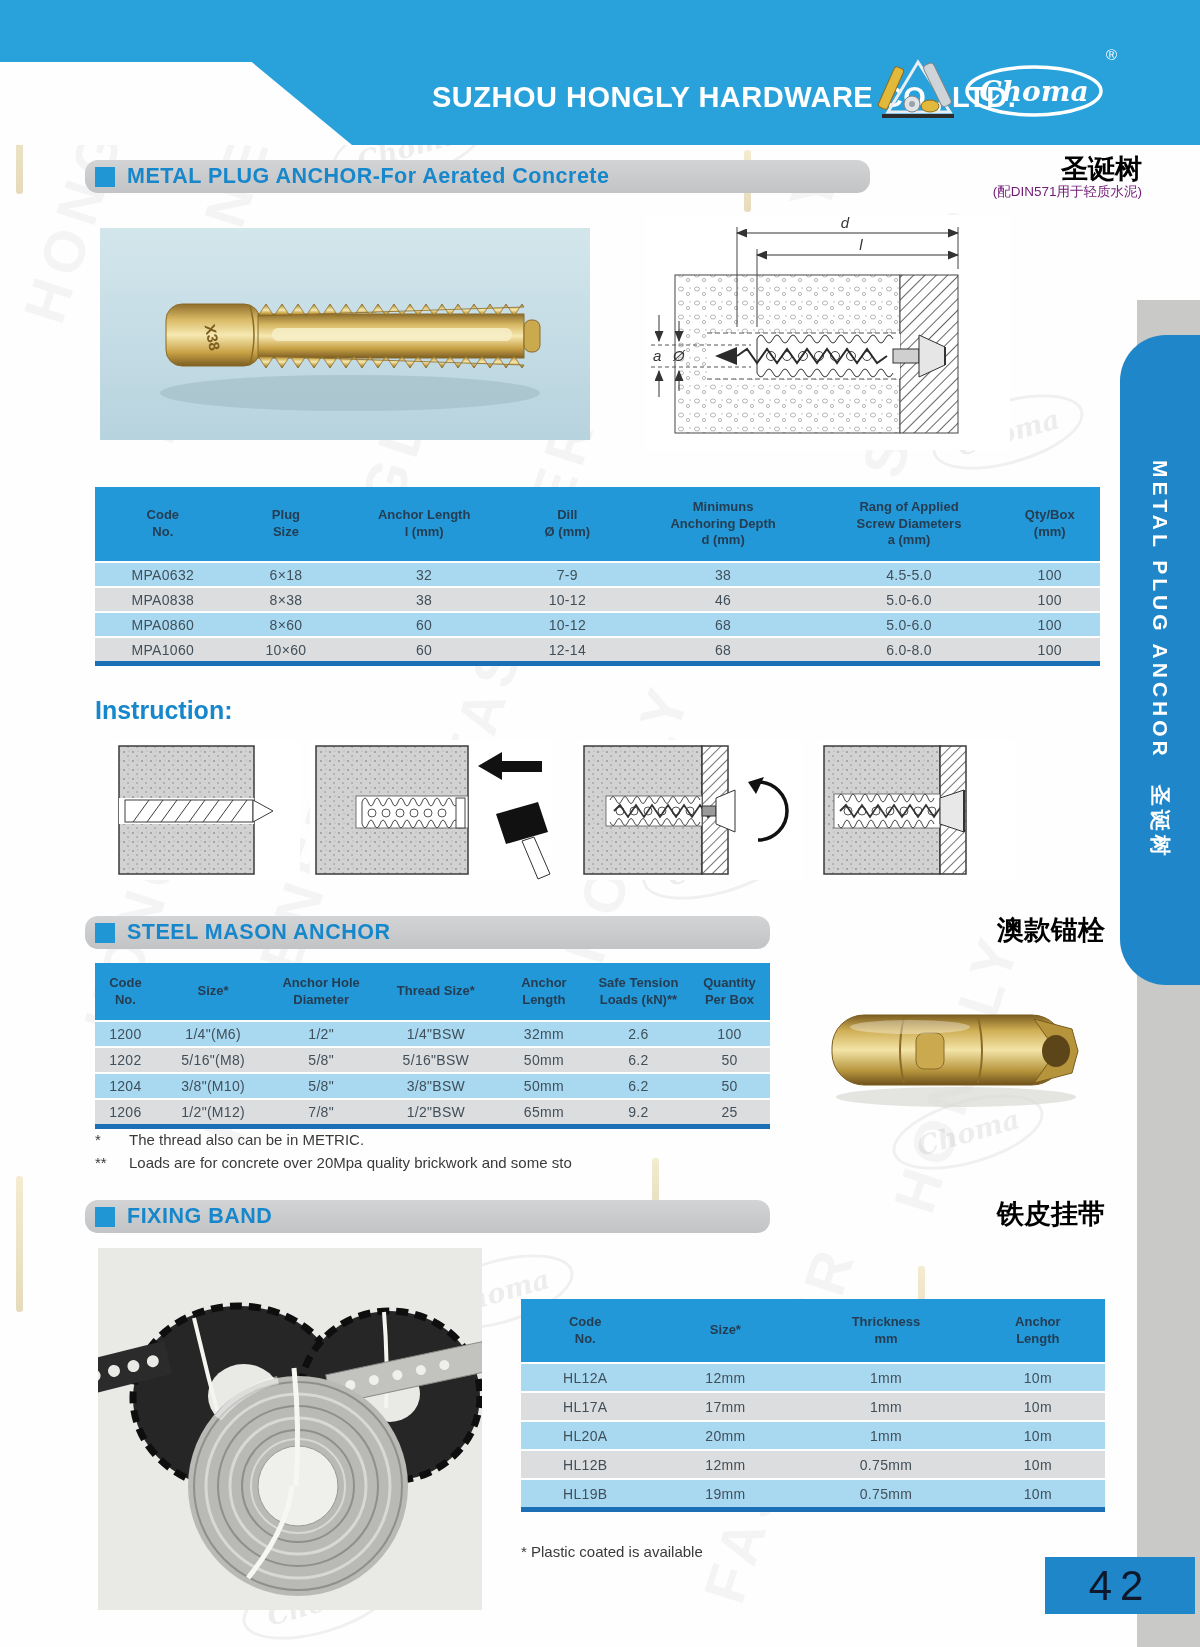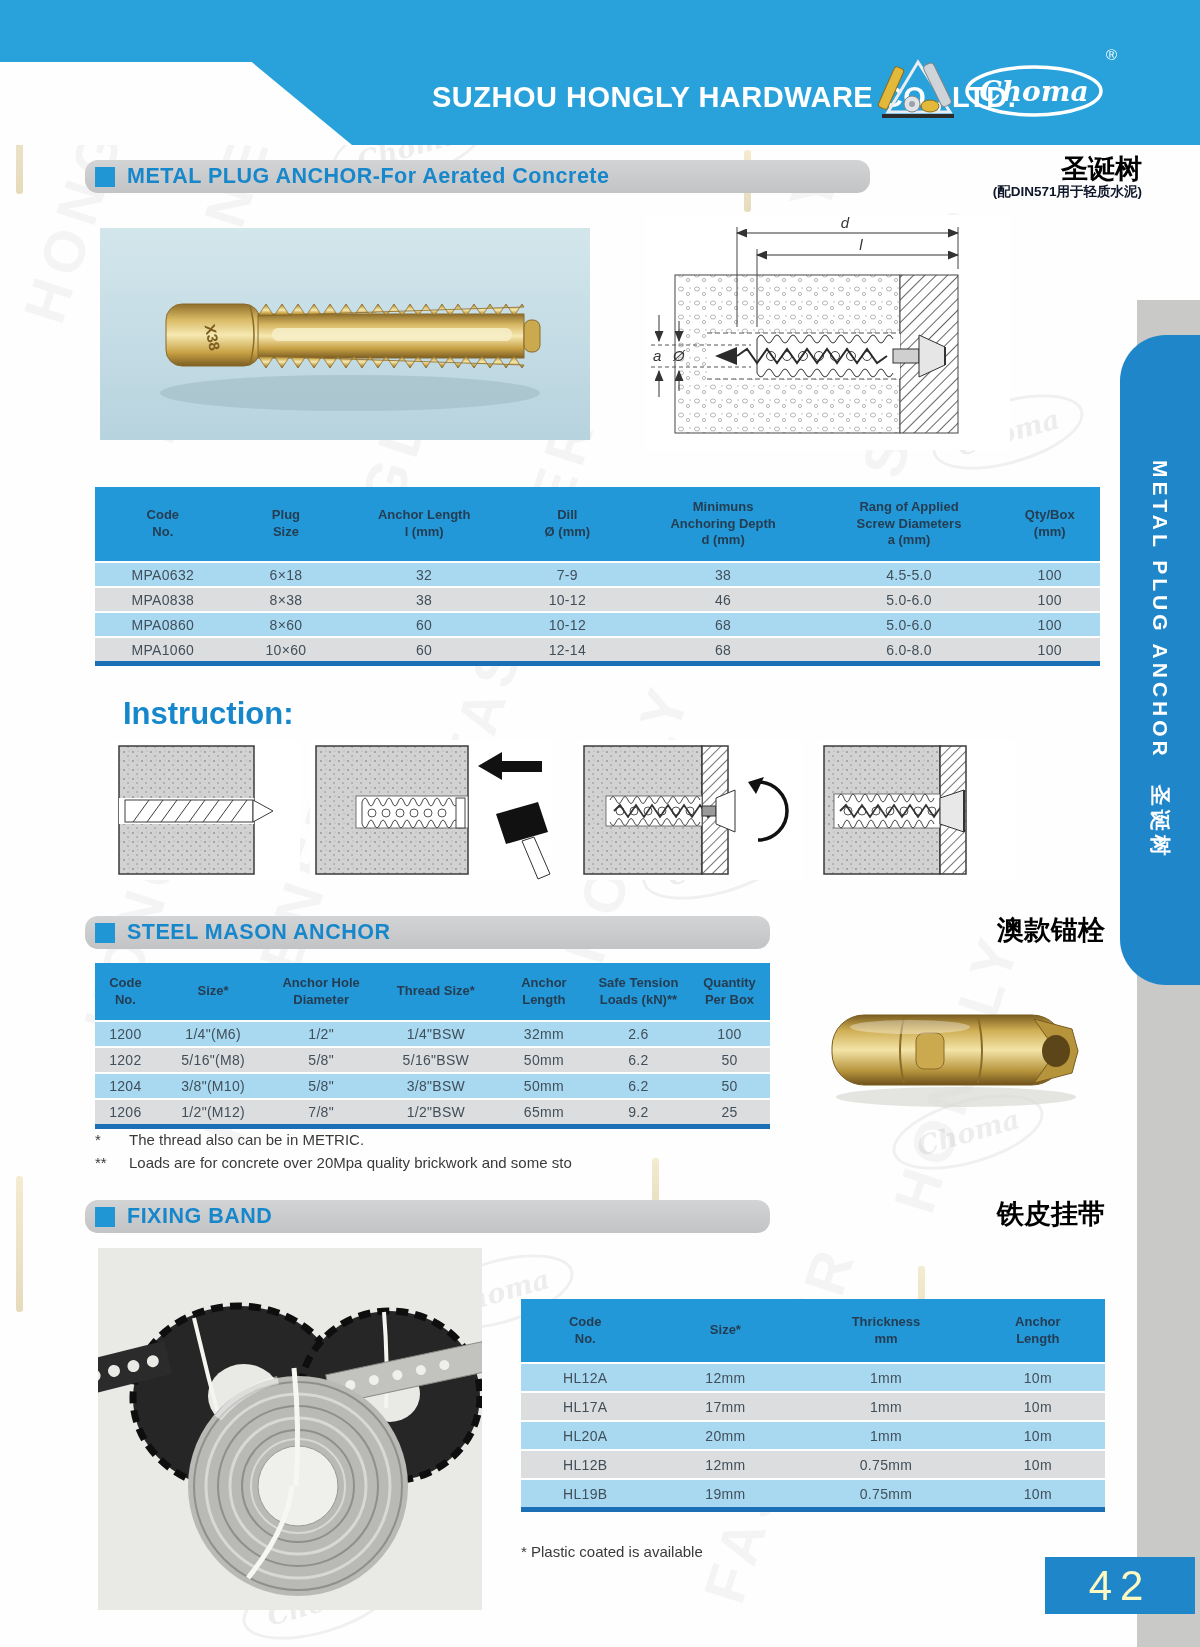--- a/index.html
+++ b/index.html
@@ -22,49 +22,49 @@
   .choma-oval{position:absolute;left:963px;top:64px;z-index:3;}
   .reg{position:absolute;left:1106px;top:46px;color:#fff;font-size:15px;z-index:3;}
   .tri-logo{position:absolute;left:874px;top:54px;z-index:3;}
 
   
   .secbar{position:absolute;height:33px;background:linear-gradient(180deg,#d3d4d6,#c2c3c5);
       display:flex;align-items:center;z-index:2;border-radius:13px;}
   .secbar .sq{width:20px;height:20px;background:#2196d5;margin:0 12px 0 10px;flex:0 0 auto;}
   .secbar .ttl{color:#1787cc;font-size:21.5px;font-weight:bold;letter-spacing:.5px;white-space:nowrap;}
   .cn-big{position:absolute;color:#000000;font-weight:bold;font-size:27px;z-index:2;white-space:nowrap;}
-  .cn-sub{position:absolute;color:#0f172a;font-weight:bold;font-size:13.5px;z-index:2;white-space:nowrap;margin-left:15px;}
+  .cn-sub{position:absolute;color:#701a75;font-weight:normal;font-size:13.5px;z-index:2;white-space:nowrap;margin-left:15px;}
 
   
   .ctable{border-collapse:collapse;table-layout:fixed;z-index:2;position:absolute;border-radius:9px;}
   .ctable th{background:#2398d8;color:#243d52;font-size:13px;font-weight:bold;
       white-space:pre-line;vertical-align:middle;text-align:center;line-height:1.3;padding:4px 2px;}
   .ctable td{text-align:center;color:#414f5a;font-size:14px;vertical-align:middle;letter-spacing:.3px;}
   .ctable tbody tr{border-top:2px solid #fff;}
   .ctable tbody tr:nth-child(odd){background:#a9d9f1;}
   .ctable tbody tr:nth-child(even){background:#dcddde;}
   .ctable tbody tr:last-child{border-bottom:5px solid #1b6fb5;}
   #t1 th{height:66px;} #t1 td{height:21px;}
   #t2 th{height:49px;} #t2 td{height:22px;}
   #t3 th{height:55px;} #t3 td{height:25px;}
 
-  .instr-label{position:absolute;left:95px;top:696px;color:#1787cc;font-size:31px;font-weight:bold;z-index:2;margin-left:28px;}
+  .instr-label{position:absolute;left:95px;top:696px;color:#1787cc;font-size:25px;font-weight:bold;z-index:2;}
   .panel{position:absolute;top:740px;height:140px;z-index:2;}
 
   .fnote{position:absolute;color:#3a3a3a;font-size:15px;line-height:1.55;z-index:2;}
   .fnote .mk{display:inline-block;width:34px;}
 
   
   .graystrip{position:absolute;left:1137px;top:300px;width:63px;height:1347px;background:#c9c9c7;z-index:1;}
   .sidetab{position:absolute;left:1120px;top:335px;width:80px;height:650px;background:#1e86c9;
       border-radius:46px 0 0 46px;z-index:3;display:flex;align-items:center;justify-content:center;}
   .sidetab span{writing-mode:vertical-rl;text-orientation:sideways;color:#fff;font-size:21px;
       font-weight:bold;letter-spacing:4px;white-space:nowrap;}
   .pageno{position:absolute;left:1045px;top:1557px;width:150px;height:57px;background:#1e86c9;z-index:3;
-      display:flex;align-items:center;justify-content:center;color:#fef9c3;font-size:42px;letter-spacing:8px;}
+      display:flex;align-items:center;justify-content:center;color:#0f172a;font-size:42px;letter-spacing:8px;}
 
   .abs{position:absolute;z-index:2;}
 </style>
 </head>
 <body>
 
 <div class="page">
 
   <div class="wm" style="left:10px;top:310px">HONGLY</div>
   <div class="wm" style="left:120px;top:430px">FASTENER</div>

